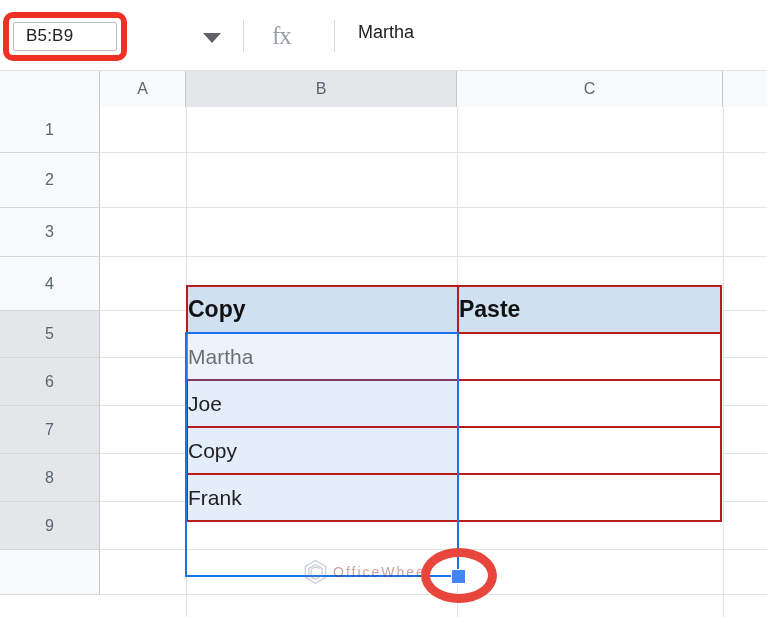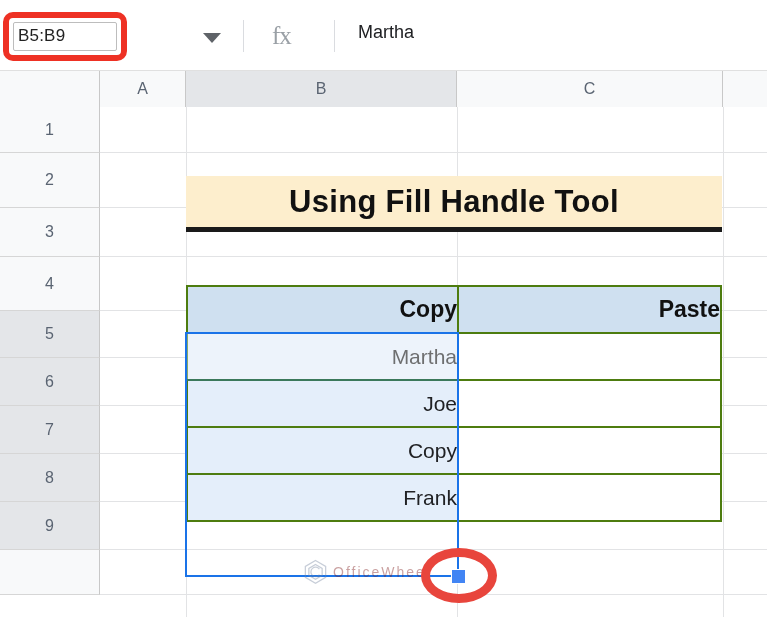--- a/index.html
+++ b/index.html
@@ -23,21 +23,21 @@
     position:relative; width:170px; height:71px;
     display:flex; align-items:center; justify-content:flex-start;
   }
   .namebox {
     position:absolute; left:13px; top:22px;
     width:104px; height:29px;
     background:#ffffff;
     border:1px solid #bdbdbd;
     border-radius:2px;
     display:flex; align-items:center;
-    padding-left:4px;
+    padding-left:12px;
     font-size:17px; color:#222; letter-spacing:0.2px;
     z-index:3;
   }
   
   .namebox-annot {
     position:absolute; left:3px; top:12px;
     width:124px; height:49px;
     border:6px solid #ee3124;
     border-radius:10px;
     z-index:2; pointer-events:none;
@@ -121,23 +121,23 @@
     font-size:31px; font-weight:bold; color:#111111;
     letter-spacing:0.3px;
   }
 
   .data-table {
     position:absolute; left:186px; top:285px;
     width:536px;
     border-collapse:collapse;
   }
   .data-table td, .data-table th {
-    border:2px solid #4d7c0f;
+    border:2px solid #b91c1c;
     height:47px;
-    text-align:right;
+    text-align:left;
     vertical-align:middle;
     padding:0;
   }
   .data-table th {
     background:#cfe0f0;
     font-size:23px; font-weight:bold; color:#111;
   }
   .th-copy { width:272px; }
   .th-paste { width:264px;margin-top:40px; }
   .cell-copy {
@@ -246,23 +246,20 @@
       <div class="gridrow" style="height:54px"></div>
       <div class="gridrow" style="height:47px"></div>
       <div class="gridrow" style="height:48px"></div>
       <div class="gridrow" style="height:48px"></div>
       <div class="gridrow" style="height:48px"></div>
       <div class="gridrow" style="height:48px"></div>
       <div class="gridrow" style="height:45px"></div>
     </div>
   </div>
 
-  <div class="title-banner">
-    <span class="title-text">Using Fill Handle Tool</span>
-  </div>
 
   <table class="data-table">
     <thead>
       <tr>
         <th class="th-copy">Copy</th>
         <th class="th-paste">Paste</th>
       </tr>
     </thead>
     <tbody>
       <tr>

